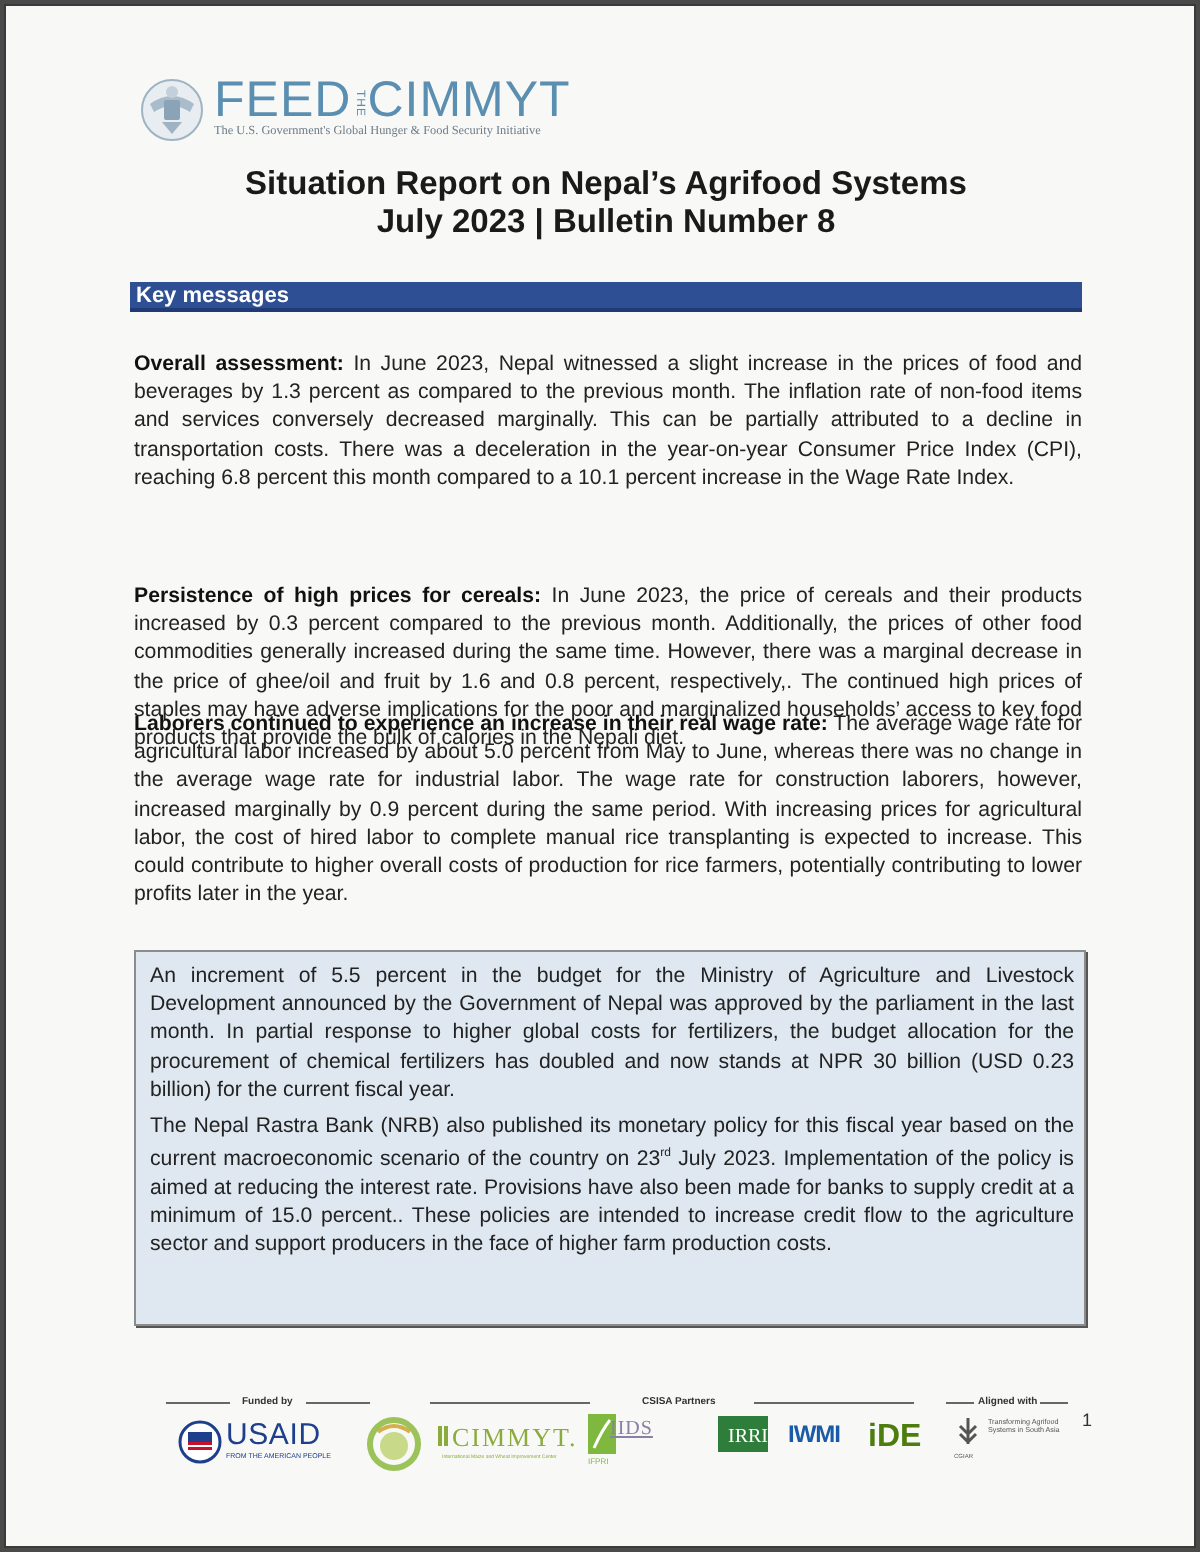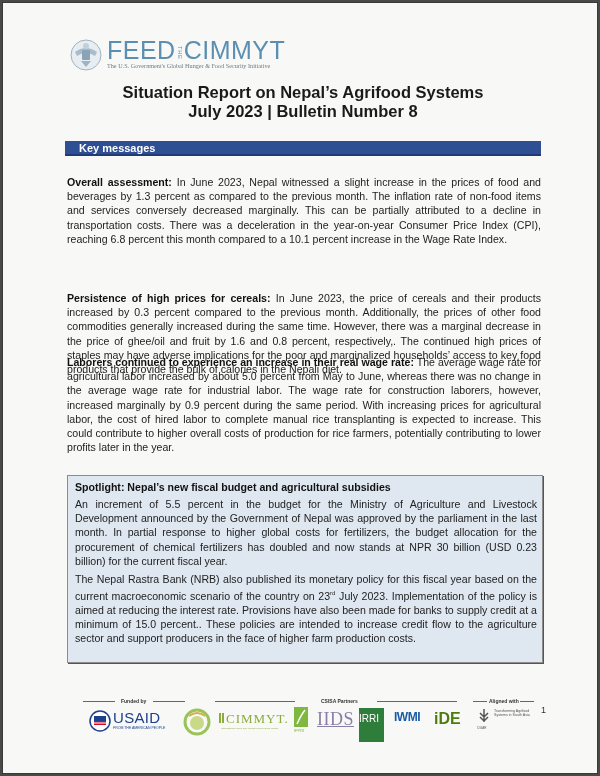--- a/index.html
+++ b/index.html
@@ -24,21 +24,21 @@
   }
   .title {
     position: absolute; left: 0; width: 600px; text-align: center;
     font-family: "Liberation Sans", sans-serif; font-weight: bold; font-size: 16.5px; color: #1a1a1a;
   }
   .title.t1 { top: 80px; }
   .title.t2 { top: 99px; }
   .key-bar {
     position: absolute; left: 62px; top: 138px; width: 476px; height: 15px;
     background: #2e4f93; color: #fff; font-family: "Liberation Sans", sans-serif;
-    font-weight: bold; font-size: 11px; padding-left: 14px; line-height: 15px;
+    font-weight: bold; font-size: 11px; padding-left: 3px; line-height: 15px;
     border-bottom: 2px solid #1f3a75;
   }
   .para {
     position: absolute; left: 64px; width: 474px; font-family: "Liberation Sans", sans-serif;
     font-size: 10.6px; line-height: 14.2px; color: #222; text-align: justify;
   }
   .para b { color: #111; }
   .p1 { top: 172px; }
   .p2 { top: 252px; margin-top: 36px; }
   .p3 { top: 352px; }
@@ -84,21 +84,20 @@
     <b>Overall assessment:</b><span> In June 2023, Nepal witnessed a slight increase in the prices of food and beverages by 1.3 percent as compared to the previous month. The inflation rate of non-food items and services conversely decreased marginally. This can be partially attributed to a decline in transportation costs. There was a deceleration in the year-on-year Consumer Price Index (CPI), reaching 6.8 percent this month compared to a 10.1 percent increase in the Wage Rate Index.</span>
   </div>
   <div class="para p2">
     <b>Persistence of high prices for cereals:</b><span> In June 2023, the price of cereals and their products increased by 0.3 percent compared to the previous month. Additionally, the prices of other food commodities generally increased during the same time. However, there was a marginal decrease in the price of ghee/oil and fruit by 1.6 and 0.8 percent, respectively,. The continued high prices of staples may have adverse implications for the poor and marginalized households’ access to key food products that provide the bulk of calories in the Nepali diet.</span>
   </div>
   <div class="para p3">
     <b>Laborers continued to experience an increase in their real wage rate:</b><span> The average wage rate for agricultural labor increased by about 5.0 percent from May to June, whereas there was no change in the average wage rate for industrial labor. The wage rate for construction laborers, however, increased marginally by 0.9 percent during the same period. With increasing prices for agricultural labor, the cost of hired labor to complete manual rice transplanting is expected to increase. This could contribute to higher overall costs of production for rice farmers, potentially contributing to lower profits later in the year.</span>
   </div>
 
   <div class="spot">
-    <div class="spot-title">Spotlight: Nepal’s new fiscal budget and agricultural subsidies</div>
     <div class="spot-p">An increment of 5.5 percent in the budget for the Ministry of Agriculture and Livestock Development announced by the Government of Nepal was approved by the parliament in the last month. In partial response to higher global costs for fertilizers, the budget allocation for the procurement of chemical fertilizers has doubled and now stands at NPR 30 billion (USD 0.23 billion) for the current fiscal year.</div>
     <div class="spot-p">
       <span>The Nepal Rastra Bank (NRB) also published its monetary policy for this fiscal year based on the current macroeconomic scenario of the country on 23</span><sup>rd</sup><span> July 2023.  Implementation of the policy is aimed at reducing the interest rate. Provisions have also been made for banks to supply credit at a minimum of 15.0 percent.. These policies are intended to increase credit flow to the agriculture sector and support producers in the face of higher farm production costs.</span>
     </div>
   </div>
 
   <div class="footer">
 
     <div class="fline" style="left:80px;width:32px;"></div>
     <div class="flabel" style="left:118px;">Funded by</div>
@@ -129,23 +128,23 @@
       <span style="display:inline-block;width:5px;height:10px;border-left:2px solid #8bab3c;border-right:2px solid #8bab3c;margin-right:2px;"></span><span>CIMMYT.</span>
     </div>
     <div class="logo" style="left:218px;top:29px;font-size:2.5px;color:#8bab3c;">International Maize and Wheat Improvement Center</div>
 
     <svg class="logo" style="left:291px;top:9px;width:14px;height:20px;" viewBox="0 0 14 20">
       <rect x="0" y="0" width="14" height="20" fill="#7fb83e"></rect>
       <path d="M3 17 Q7 8 11 3" stroke="#fff" stroke-width="1.5" fill="none"></path>
     </svg>
     <div class="logo" style="left:291px;top:30px;font-size:4px;color:#7fb83e;">IFPRI</div>
 
-    <div class="logo" style="left:314px;top:11px;font-family:'Liberation Serif',serif;font-size:18px;color:#8a7fa6;letter-spacing:0.5px;text-decoration:underline;">IIDS</div>
+    <div class="logo" style="left:302px;top:11px;font-family:'Liberation Serif',serif;font-size:10px;color:#8a7fa6;letter-spacing:0.5px;text-decoration:underline;">IIDS</div>
 
-    <div class="logo" style="left:356px;top:10px;width:25px;height:34px;background:#2e7d3a;color:#fff;font-family:Liberation Sans, sans-serif;font-size:10px;text-align:left;line-height:22px;">IRRI</div>
+    <div class="logo" style="left:356px;top:10px;width:25px;height:18px;background:#2e7d3a;color:#fff;font-family:Liberation Serif, serif;font-size:10px;text-align:right;line-height:22px;">IRRI</div>
 
     <div class="logo" style="left:391px;top:12px;font-weight:bold;font-size:12px;color:#1a5aa6;letter-spacing:-0.5px;">IWMI</div>
 
     <div class="logo" style="left:431px;top:12px;font-weight:bold;font-size:16px;color:#4d7c0f;">iDE</div>
 
     <svg class="logo" style="left:474px;top:10px;width:14px;height:16px;" viewBox="0 0 14 16">
       <path d="M7 1 L7 14 M3 5 L7 9 L11 5 M3 9 L7 13 L11 9" stroke="#555" stroke-width="1.5" fill="none"></path>
     </svg>
     <div class="logo" style="left:474px;top:28px;font-size:3px;color:#555;">CGIAR</div>
     <div class="logo" style="left:491px;top:11px;width:40px;font-size:3.6px;line-height:4.4px;color:#555;">Transforming Agrifood Systems in South Asia</div>

